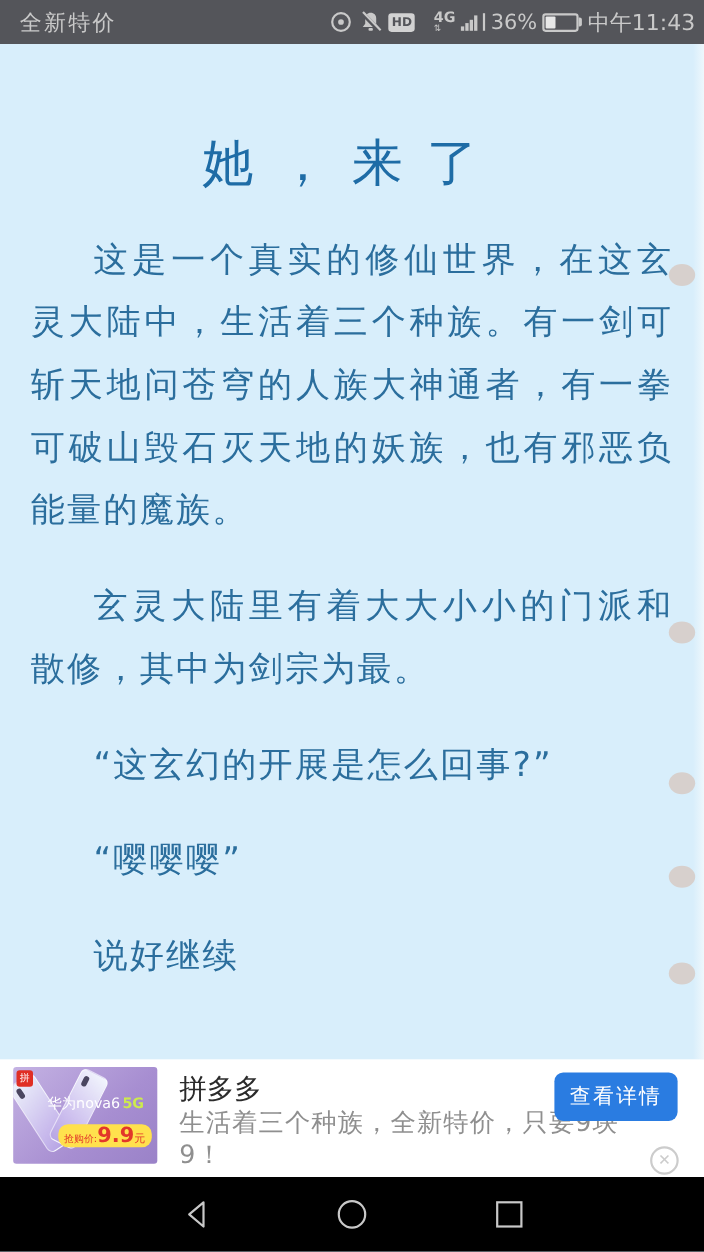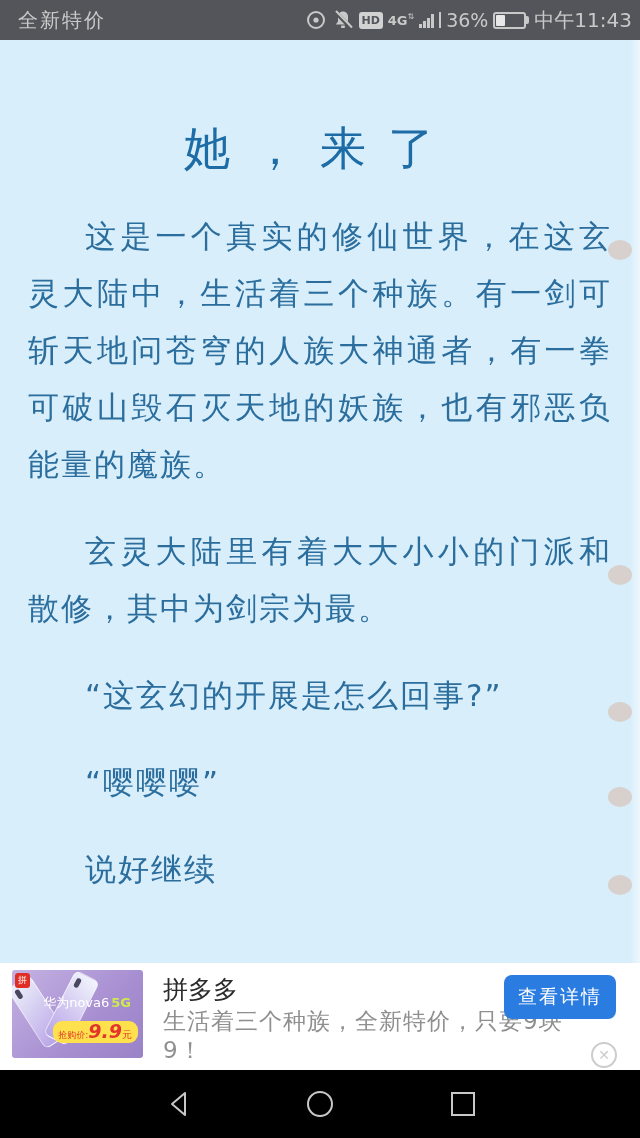--- a/index.html
+++ b/index.html
@@ -17,21 +17,21 @@
     display:flex; align-items:center; padding:0 8px 0 18px;
   }
   .carrier { font-size:20px; letter-spacing:2px; }
   .sb-right { margin-left:auto; display:flex; align-items:center; gap:5px; }
   .sb-ico svg { display:block; }
   .hd-badge {
     width:24px; height:17px; background:#d2d2d2; color:#54555a;
     border-radius:3px; font-size:11px; font-weight:bold;
     display:flex; align-items:center; justify-content:center;
   }
-  .net4g { display:flex; line-height:1; }
+  .net4g { display:flex; flex-direction:column; line-height:1;margin-left:12px; }
   .net4g .g { font-size:13px; font-weight:bold; }
   .net4g .arr { font-size:8px; margin-top:-1px; }
   .sigbars { display:flex; align-items:flex-end; gap:1px; height:15px; }
   .sigbars i { display:block; width:3px; background:#c9c9c9; }
   .sim2bar { width:2px; height:16px; background:#c9c9c9; }
   .batt-pct { font-size:19px; }
   .battery { display:flex; align-items:center; }
   .batt-body {
     width:33px; height:17px; border:2px solid #c9c9c9; border-radius:3px;
     padding:1px; display:flex;
@@ -96,21 +96,21 @@
     position:absolute; right:12px; top:24px; white-space:nowrap;
     font-size:13px; color:#ffffff;
   }
   .ad-img-caption .tag { color:#cdea4d; font-weight:bold; margin-left:2px; }
   .price-pill {
     position:absolute; right:5px; bottom:15px;
     background:#ffe14d; border-radius:9px; padding:1px 6px 1px 5px;
     display:flex; align-items:baseline; color:#e2372a; white-space:nowrap;
   }
   .price-pill .lbl { font-size:9px; }
-  .price-pill .num { font-size:19px; font-weight:bold; line-height:1;font-style:italic; }
+  .price-pill .num { font-size:19px; font-weight:bold; line-height:1; }
   .price-pill .unit { font-size:10px; }
   .ad-brand { position:absolute; left:163px; top:10px; font-size:25px; color:#2b2b2b; }
   .ad-desc {
     position:absolute; left:163px; top:44px; width:432px;
     font-size:23px; line-height:29px; color:#8f8f8f; letter-spacing:1px;
   }
   .ad-cta {
     position:absolute; right:24px; top:12px; width:112px; height:44px;
     background:#2a7ce1; border:none; border-radius:8px;
     color:#fff; font-size:19px; letter-spacing:2px;

